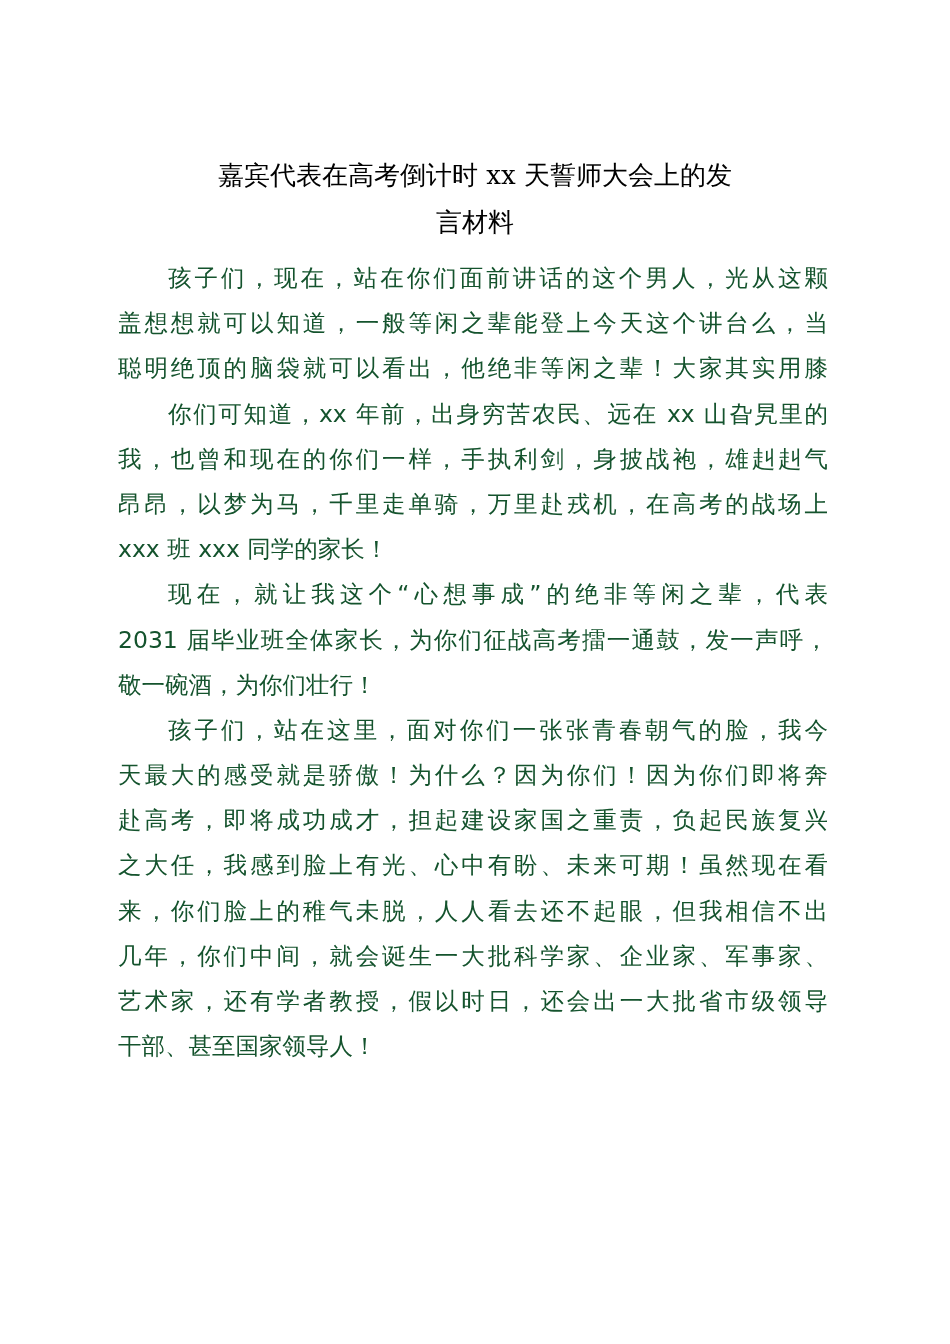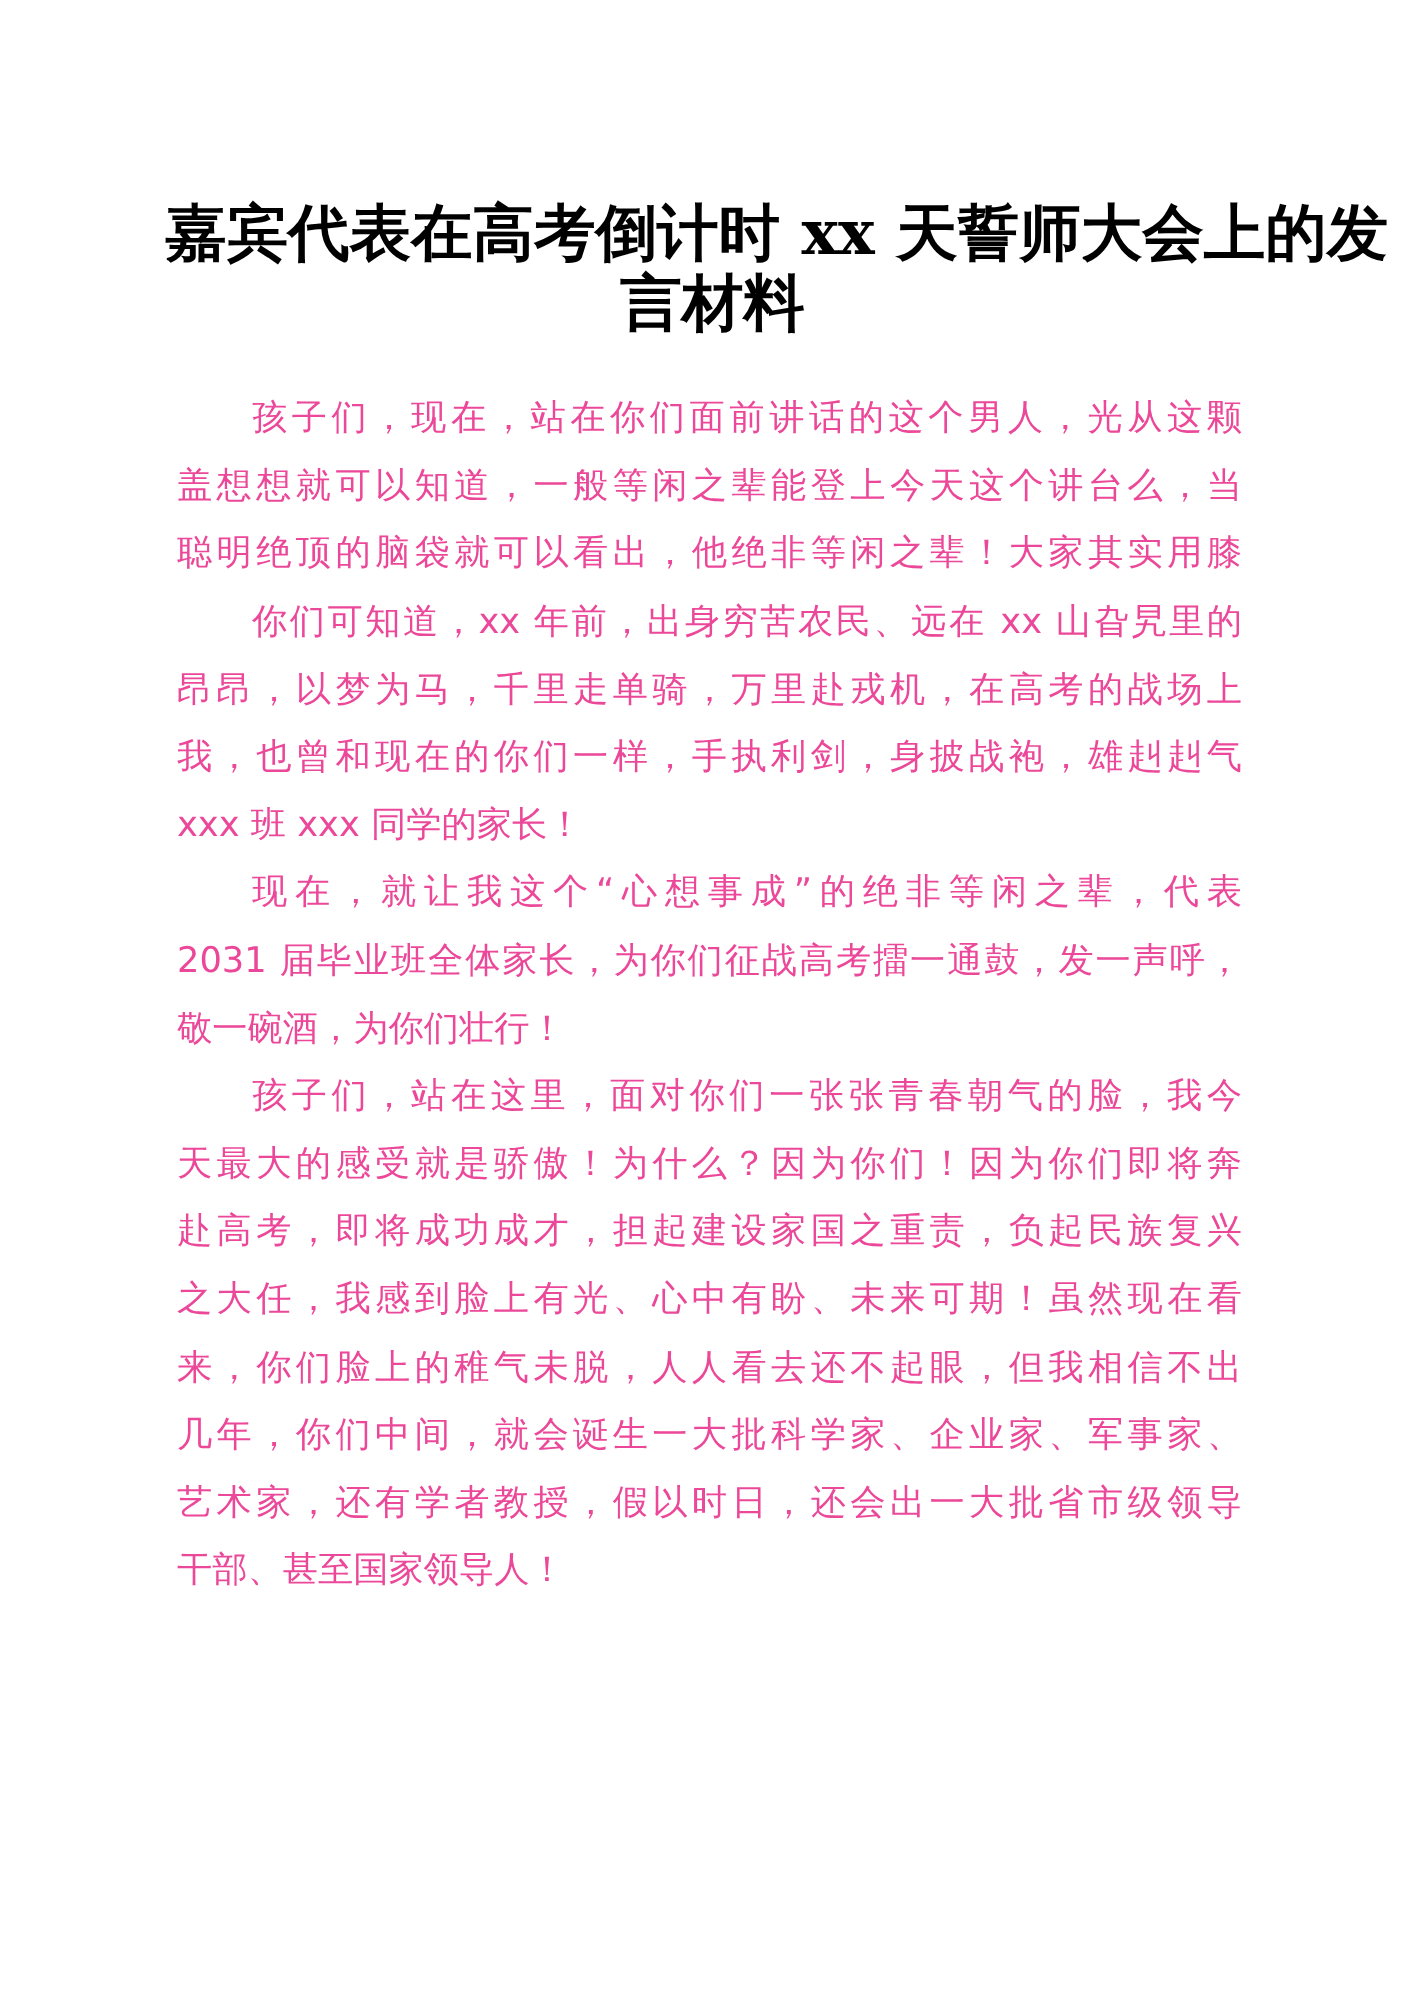--- a/index.html
+++ b/index.html
@@ -18,41 +18,41 @@
       position: absolute;
       left: 0; top: 0;
       width: 950px;
       height: 1344px;
       background: #ffffff;
     }
     .title {
       position: absolute;
       left: 110px;
       width: 730px;
-      top: 132px;
+      top: 152px;
       text-align: center;
       font-family: "DejaVu Serif", "Liberation Serif", serif;
-      font-weight: bold;
-      font-size: 41px;
+      font-weight: normal;
+      font-size: 26px;
       line-height: 47px;
       letter-spacing: 0px;
       color: #000000;
     }
     .title .tl {
       display: block;
       white-space: nowrap;
     }
     .body {
       position: absolute;
       left: 118px;
       top: 256px;
       width: 710px;
       font-family: "DejaVu Sans", "Liberation Sans", sans-serif;
       font-size: 23.5px;
-      color: #ec4899;
+      color: #14532d;
     }
     .line {
       display: block;
       height: 45.2px;
       line-height: 45.2px;
       white-space: nowrap;
       text-align: justify;
       text-align-last: justify;
     }
     .line.indent {
@@ -72,22 +72,22 @@
   </div>
 
   <div class="body">
     <div>
       <span class="line indent">孩子们，现在，站在你们面前讲话的这个男人，光从这颗</span>
       <span class="line">盖想想就可以知道，一般等闲之辈能登上今天这个讲台么，当</span>
       <span class="line">聪明绝顶的脑袋就可以看出，他绝非等闲之辈！大家其实用膝</span>
     </div>
     <div>
       <span class="line indent">你们可知道，xx 年前，出身穷苦农民、远在 xx 山旮旯里的</span>
+      <span class="line">我，也曾和现在的你们一样，手执利剑，身披战袍，雄赳赳气</span>
       <span class="line">昂昂，以梦为马，千里走单骑，万里赴戎机，在高考的战场上</span>
-      <span class="line">我，也曾和现在的你们一样，手执利剑，身披战袍，雄赳赳气</span>
       <span class="line last">xxx 班 xxx 同学的家长！</span>
     </div>
     <div>
       <span class="line indent">现在，就让我这个“心想事成”的绝非等闲之辈，代表</span>
       <span class="line">2031 届毕业班全体家长，为你们征战高考擂一通鼓，发一声呼，</span>
       <span class="line last">敬一碗酒，为你们壮行！</span>
     </div>
     <div>
       <span class="line indent">孩子们，站在这里，面对你们一张张青春朝气的脸，我今</span>
       <span class="line">天最大的感受就是骄傲！为什么？因为你们！因为你们即将奔</span>

